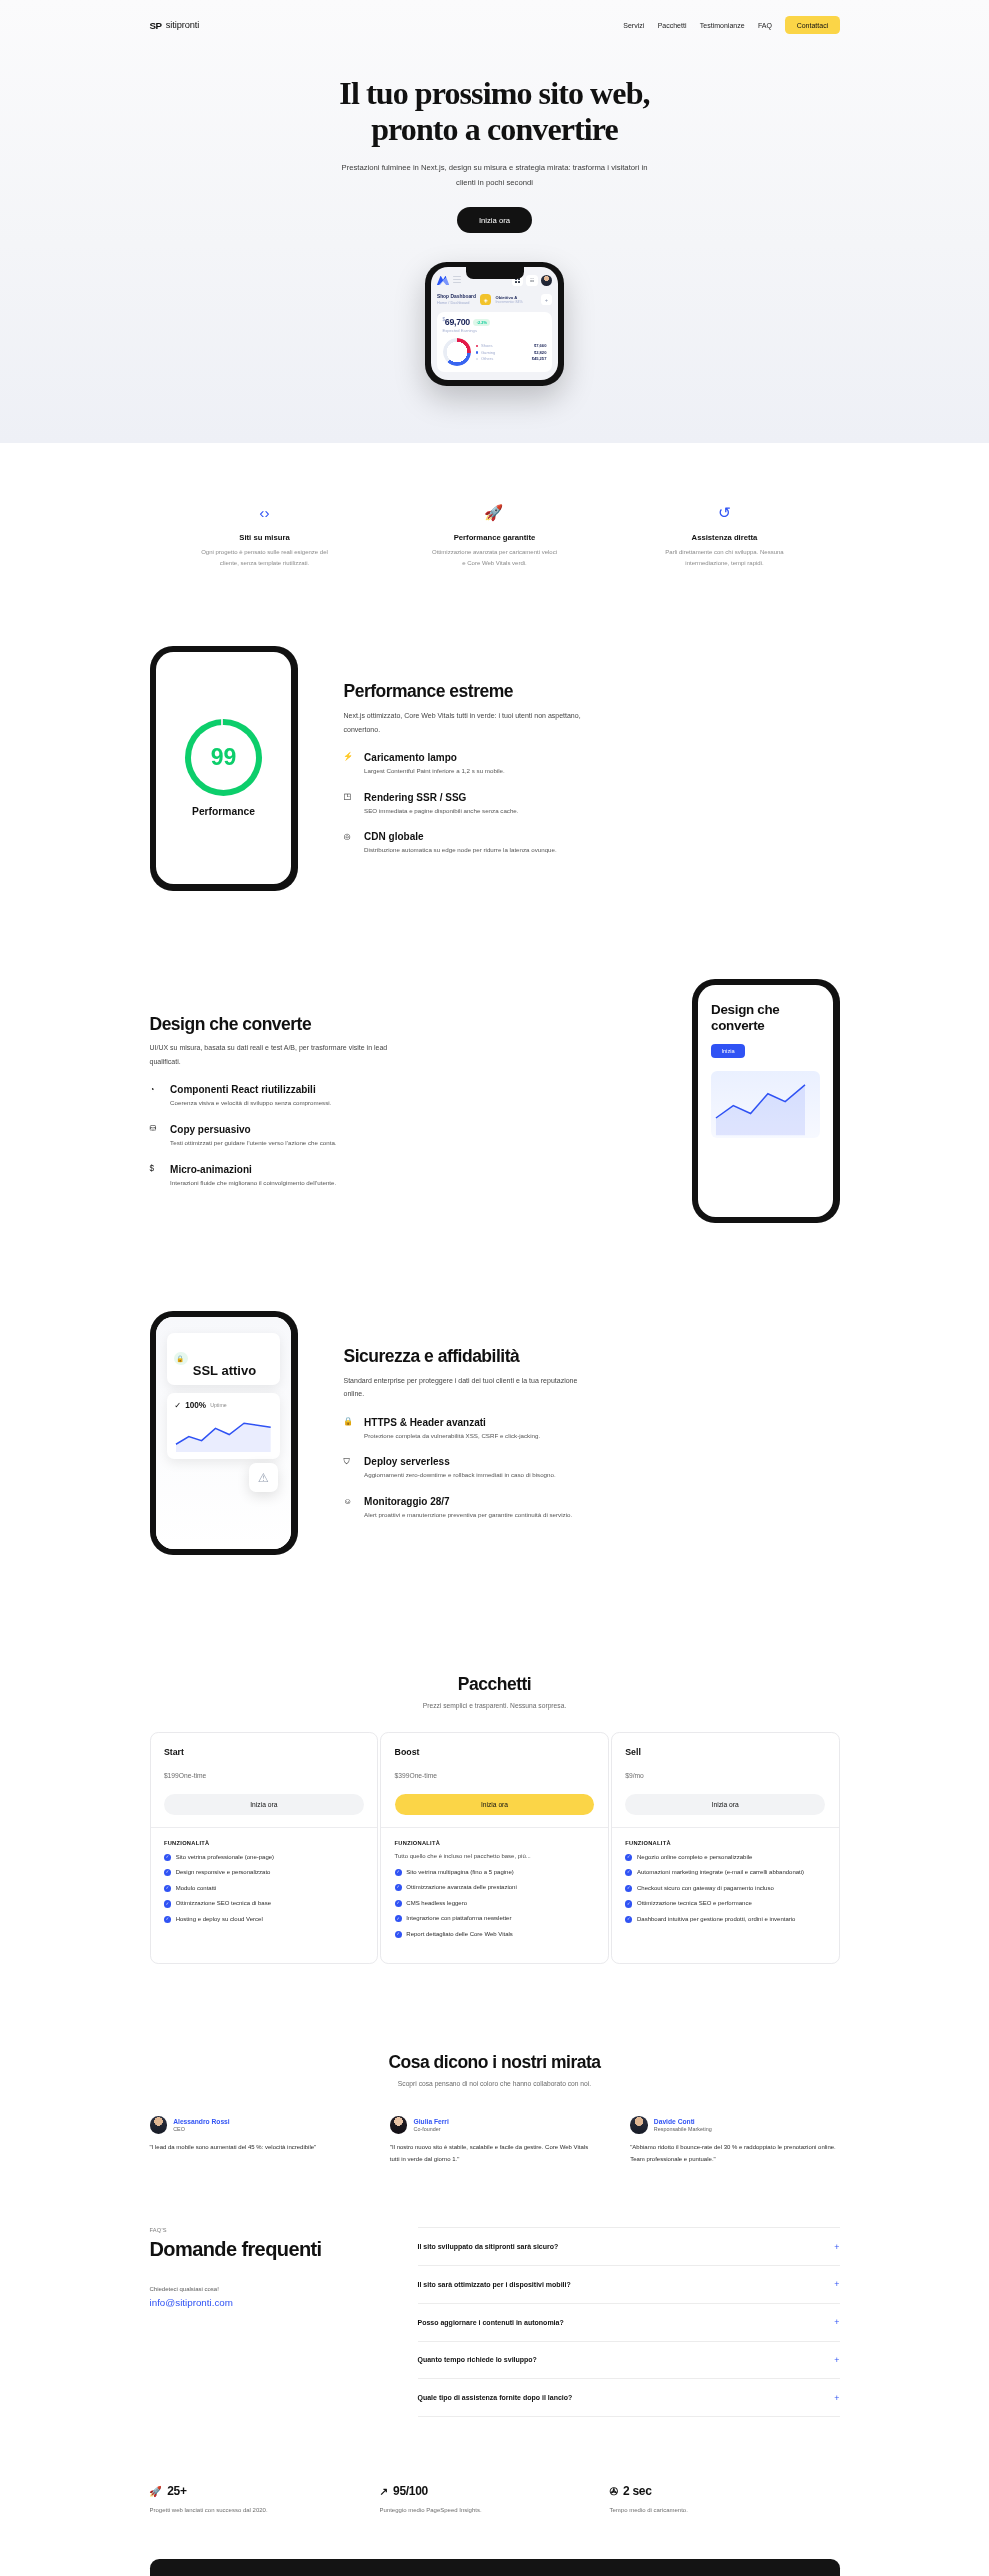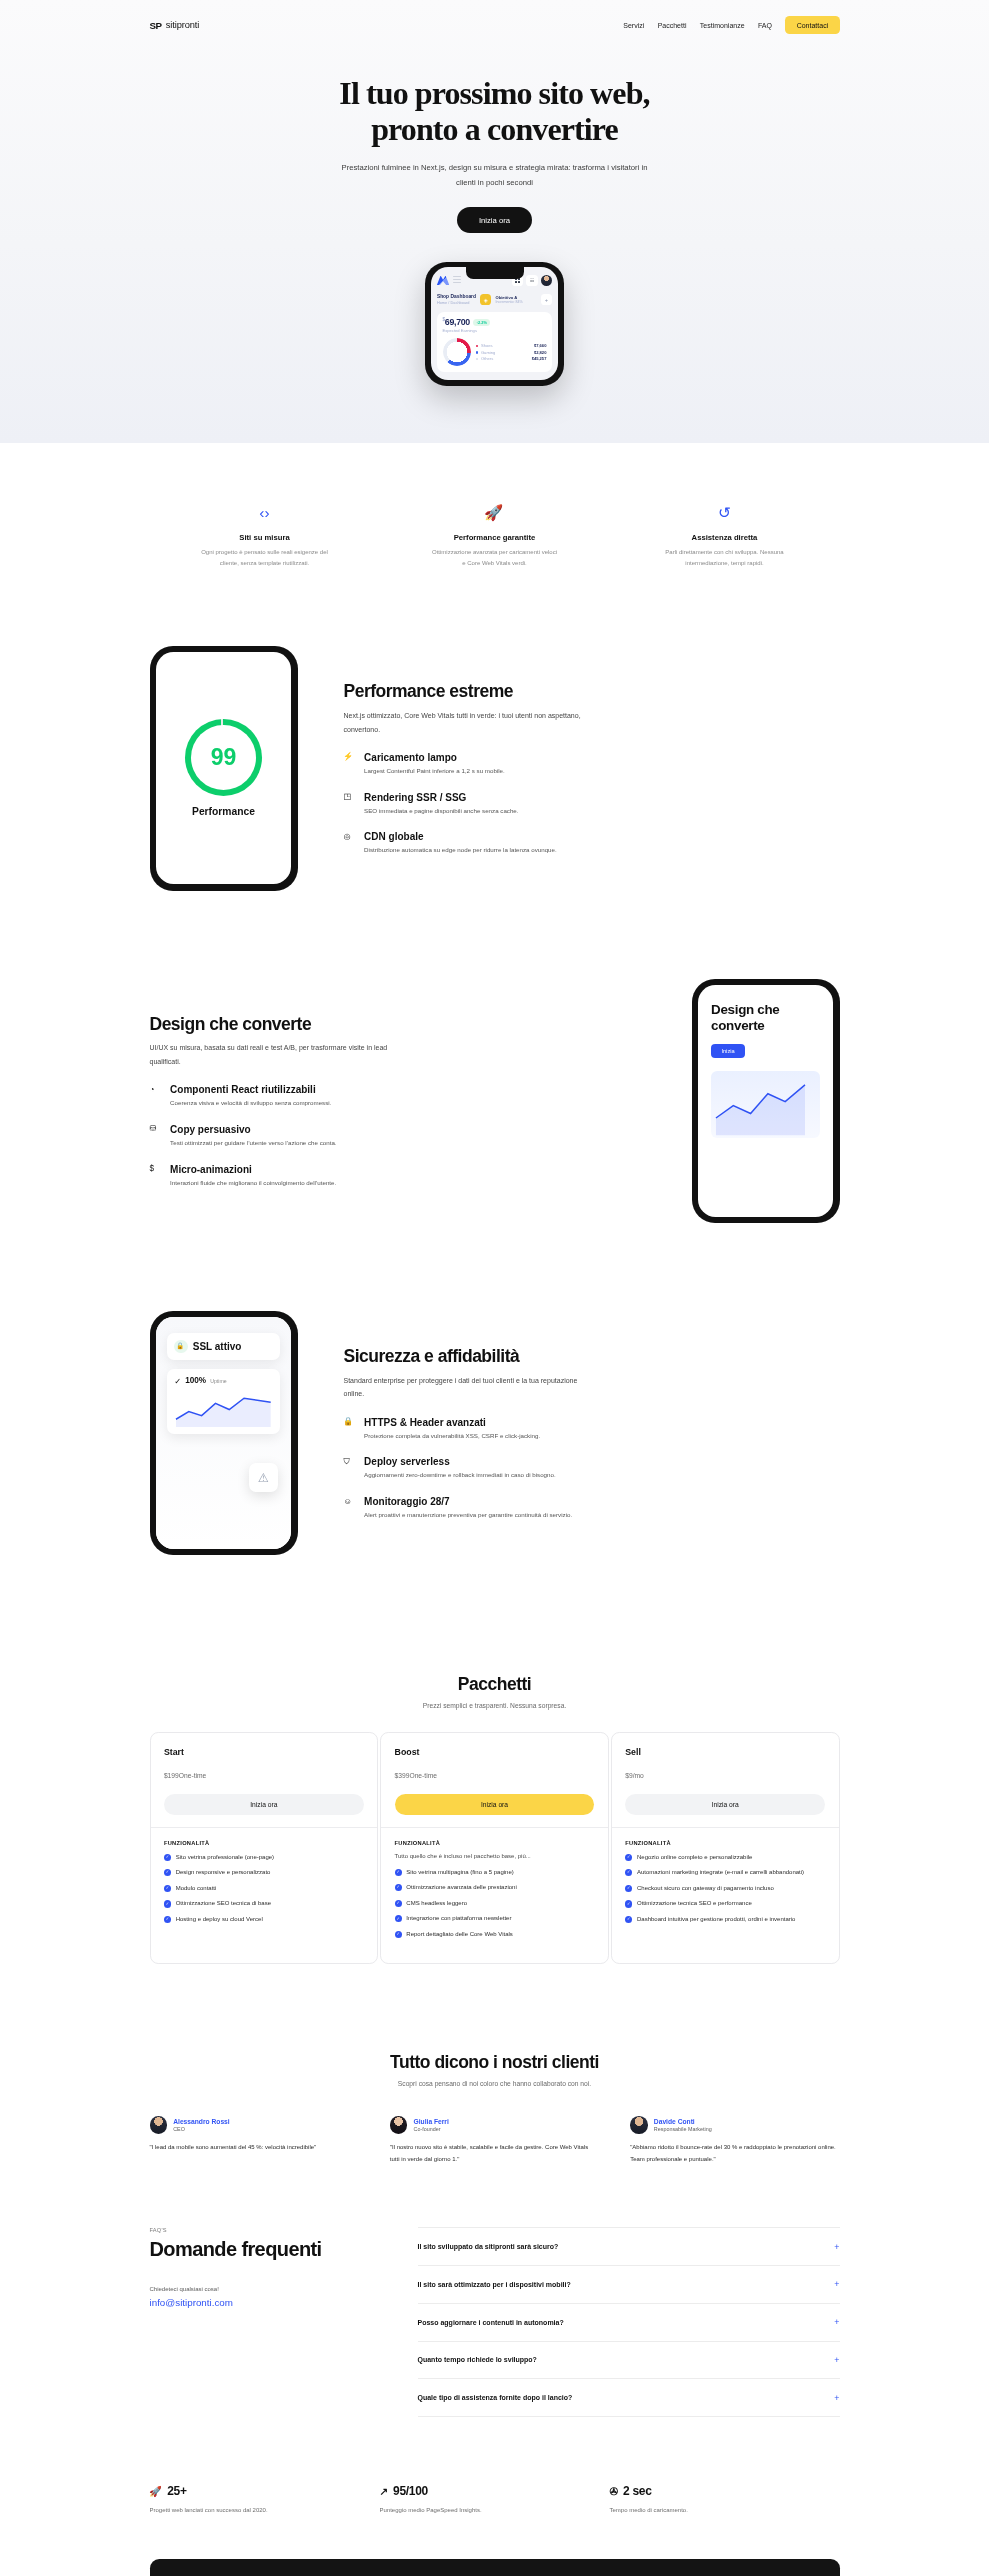--- a/index.html
+++ b/index.html
@@ -143,21 +143,21 @@
   .dmock{ position:absolute; inset:0; padding:17.5px 13.4px; }
   .dmock h3{font-size:13.4px;font-weight:700;line-height:1.2;letter-spacing:-0.3px;}
   .dmock .b{display:inline-block;margin-top:9.3px;background:#3053F4;color:#fff;font-size:5.7px;padding:4.1px 10.3px;border-radius:4.1px;}
   .dmock .chart{margin-top:13.4px;height:67px;border-radius:6.2px;background:linear-gradient(180deg,#eaf0ff,#f7f9ff);position:relative;overflow:hidden;}
   .dmock .chart svg{position:absolute;inset:0;}
 
   
   .smock{position:absolute;inset:0;padding:15.5px 11.3px;background:linear-gradient(180deg,#f7f8fb,#ffffff);}
   .sc{background:#fff;border-radius:7.2px;box-shadow:0 3.1px 11.3px rgba(0,0,0,.08);padding:7.2px;display:flex;align-items:center;gap:5.2px;}
   .sc .lk{width:13.4px;height:13.4px;border-radius:50%;background:#e7f8ee;color:#12b76a;display:flex;align-items:center;justify-content:center;font-size:6.7px;}
-  .sc b{font-size:10px;}
+  .sc b{font-size:13px;margin-top:23px;}
   .sc2{margin-top:8.2px;background:#fff;border-radius:7.2px;box-shadow:0 3.1px 11.3px rgba(0,0,0,.08);padding:7.2px;}
   .sc2 .row{display:flex;align-items:center;gap:4.1px;}
   .sc2 .pct{font-size:8.2px;font-weight:700;}
   .sc2 .u{font-size:5.2px;color:#8b8b8b;}
   .sc2 .spark{height:36px;margin-top:5.2px;position:relative;}
   .warn{position:absolute;right:13.4px;bottom:57px;width:29px;height:29px;border-radius:7.2px;background:#fff;box-shadow:0 4.1px 12.4px rgba(0,0,0,.12);display:flex;align-items:center;justify-content:center;font-size:12.4px;color:#98a2b3;}
 
   
   .sec-head{text-align:center;padding-top:31px;}
   .sec-head h2{font-size:17.5px;font-weight:700;letter-spacing:-0.5px;}
@@ -565,21 +565,21 @@
                 <span>Dashboard intuitiva per gestione prodotti, ordini e inventario</span>
               </li>
           </ul>
         </div>
       </div>
     </div>
   </section>
 
   <section style="padding-top:57px;">
     <div class="sec-head">
-      <h2>Tutto dicono i nostri clienti</h2>
+      <h2>Cosa dicono i nostri mirata</h2>
       <p>Scopri cosa pensano di noi coloro che hanno collaborato con noi.</p>
     </div>
     <div class="tgrid">
       <div class="tcard">
         <div class="thead">
           <span class="av"></span>
           <div>
               <div class="tname">Alessandro Rossi</div>
           <div class="trole">CEO</div>
             </div>

